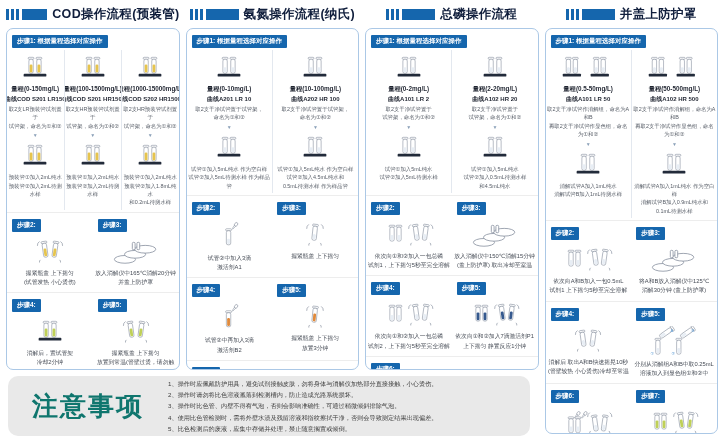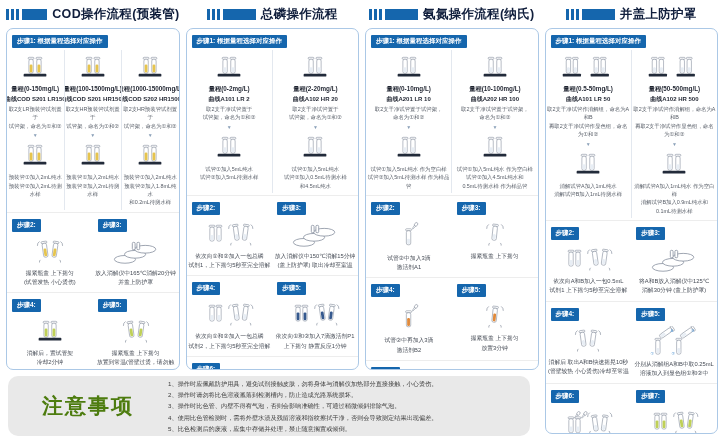--- a/index.html
+++ b/index.html
@@ -26,21 +26,21 @@
         align-items:center;justify-content:flex-start;gap:1px;overflow:hidden}
   .cell + .cell{border-left:1px solid #e3e8ef}
   .icon{line-height:0;margin:1px 0}
   .cell-title{font-size:6.3px;font-weight:700;color:#1f2430;white-space:nowrap}
   .cell-sub{font-size:6px;font-weight:700;color:#1f2430;white-space:nowrap}
   .cell-note{font-size:5.4px;color:#565c66;white-space:pre-line;line-height:1.55}
   .step-note{font-size:5.8px;color:#454b55;white-space:pre-line;line-height:1.6}
   .arrow{font-size:5px;color:#8aa0b8;margin:1px 0}
   .notes{position:absolute;left:8px;top:376px;width:522px;height:60px;background:#e9e9e9;
          border-radius:10px;display:flex;align-items:center}
-  .notes-title{flex:0 0 160px;text-align:center;font-size:21px;font-weight:700;color:#4d7c0f;letter-spacing:2px}
+  .notes-title{flex:0 0 160px;text-align:center;font-size:26px;font-weight:700;color:#0f766e;letter-spacing:2px}
   .notes-list{flex:1;padding-right:10px}
   .note-item{font-size:6.2px;color:#3c3c3c;line-height:1.8}
 </style>
 </head>
 <body>
 
 <div class="page">
   <div class="columns" id="columns">
       <section class="column">
         <div class="col-head">
@@ -248,20 +248,182 @@
         </div>
       </section>
       <section class="column">
         <div class="col-head">
           <span class="bars">
             <span class="bar"></span>
             <span class="bar"></span>
             <span class="bar"></span>
           </span>
           <span class="block"></span>
+          <div class="col-title">氨氮操作流程(纳氏)</div>
+        </div>
+        <div class="panel">
+          <div class="step-row">
+            <div class="step"><div class="step-chip">步骤1: 根据量程选择对应操作</div><div class="step-body">
+                <div class="cell">
+                  <div class="icon"><svg width="42" height="30" viewBox="0 0 48 30" xmlns="http://www.w3.org/2000/svg">
+                      <g transform="rotate(0 19.5 14)">
+                        <rect x="16.2" y="2.8" width="6.6" height="2.2" rx="1" fill="#fff" stroke="#8b93a1" stroke-width="0.7"></rect>
+                        <rect x="17" y="5" width="5" height="16" rx="2" fill="#fff" stroke="#8b93a1" stroke-width="0.7"></rect>
+                        <rect x="17.9" y="14" width="3.2" height="6" rx="1.4" fill="#e8eef5"></rect>
+                      </g>
+                      <g transform="rotate(0 28.5 14)">
+                        <rect x="25.2" y="2.8" width="6.6" height="2.2" rx="1" fill="#fff" stroke="#8b93a1" stroke-width="0.7"></rect>
+                        <rect x="26" y="5" width="5" height="16" rx="2" fill="#fff" stroke="#8b93a1" stroke-width="0.7"></rect>
+                        <rect x="26.9" y="14" width="3.2" height="6" rx="1.4" fill="#e8eef5"></rect>
+                      </g>
+                      <rect x="11" y="21.6" width="26" height="3.2" rx="1" fill="#222b3a"></rect>
+                    </svg></div>
+                  <div class="cell-title">量程(0-10mg/L)</div>
+                  <div class="cell-sub">曲线A201 LR 10</div>
+                  <div class="cell-note">取2支干净试管置于试管架，
+命名为①和②</div>
+                  <div class="arrow">▼</div>
+                  <div class="icon"><svg width="42" height="30" viewBox="0 0 48 30" xmlns="http://www.w3.org/2000/svg">
+                      <g transform="rotate(0 19.5 14)">
+                        <rect x="16.2" y="2.8" width="6.6" height="2.2" rx="1" fill="#fff" stroke="#8b93a1" stroke-width="0.7"></rect>
+                        <rect x="17" y="5" width="5" height="16" rx="2" fill="#fff" stroke="#8b93a1" stroke-width="0.7"></rect>
+                        <rect x="17.9" y="14" width="3.2" height="6" rx="1.4" fill="#e8eef5"></rect>
+                      </g>
+                      <g transform="rotate(0 28.5 14)">
+                        <rect x="25.2" y="2.8" width="6.6" height="2.2" rx="1" fill="#fff" stroke="#8b93a1" stroke-width="0.7"></rect>
+                        <rect x="26" y="5" width="5" height="16" rx="2" fill="#fff" stroke="#8b93a1" stroke-width="0.7"></rect>
+                        <rect x="26.9" y="14" width="3.2" height="6" rx="1.4" fill="#e8eef5"></rect>
+                      </g>
+                      <rect x="11" y="21.6" width="26" height="3.2" rx="1" fill="#222b3a"></rect>
+                    </svg></div>
+                  <div class="cell-note">试管①加入5mL纯水 作为空白样
+试管②加入5mL待测水样 作为样品管</div>
+                </div>
+                <div class="cell">
+                  <div class="icon"><svg width="42" height="30" viewBox="0 0 48 30" xmlns="http://www.w3.org/2000/svg">
+                      <g transform="rotate(0 19.5 14)">
+                        <rect x="16.2" y="2.8" width="6.6" height="2.2" rx="1" fill="#fff" stroke="#8b93a1" stroke-width="0.7"></rect>
+                        <rect x="17" y="5" width="5" height="16" rx="2" fill="#fff" stroke="#8b93a1" stroke-width="0.7"></rect>
+                        <rect x="17.9" y="14" width="3.2" height="6" rx="1.4" fill="#e8eef5"></rect>
+                      </g>
+                      <g transform="rotate(0 28.5 14)">
+                        <rect x="25.2" y="2.8" width="6.6" height="2.2" rx="1" fill="#fff" stroke="#8b93a1" stroke-width="0.7"></rect>
+                        <rect x="26" y="5" width="5" height="16" rx="2" fill="#fff" stroke="#8b93a1" stroke-width="0.7"></rect>
+                        <rect x="26.9" y="14" width="3.2" height="6" rx="1.4" fill="#e8eef5"></rect>
+                      </g>
+                      <rect x="11" y="21.6" width="26" height="3.2" rx="1" fill="#222b3a"></rect>
+                    </svg></div>
+                  <div class="cell-title">量程(10-100mg/L)</div>
+                  <div class="cell-sub">曲线A202 HR 100</div>
+                  <div class="cell-note">取2支干净试管置于试管架，
+命名为①和②</div>
+                  <div class="arrow">▼</div>
+                  <div class="icon"><svg width="42" height="30" viewBox="0 0 48 30" xmlns="http://www.w3.org/2000/svg">
+                      <g transform="rotate(0 19.5 14)">
+                        <rect x="16.2" y="2.8" width="6.6" height="2.2" rx="1" fill="#fff" stroke="#8b93a1" stroke-width="0.7"></rect>
+                        <rect x="17" y="5" width="5" height="16" rx="2" fill="#fff" stroke="#8b93a1" stroke-width="0.7"></rect>
+                        <rect x="17.9" y="14" width="3.2" height="6" rx="1.4" fill="#e8eef5"></rect>
+                      </g>
+                      <g transform="rotate(0 28.5 14)">
+                        <rect x="25.2" y="2.8" width="6.6" height="2.2" rx="1" fill="#fff" stroke="#8b93a1" stroke-width="0.7"></rect>
+                        <rect x="26" y="5" width="5" height="16" rx="2" fill="#fff" stroke="#8b93a1" stroke-width="0.7"></rect>
+                        <rect x="26.9" y="14" width="3.2" height="6" rx="1.4" fill="#e8eef5"></rect>
+                      </g>
+                      <rect x="11" y="21.6" width="26" height="3.2" rx="1" fill="#222b3a"></rect>
+                    </svg></div>
+                  <div class="cell-note">试管①加入5mL纯水 作为空白样
+试管②加入4.5mL纯水和
+0.5mL待测水样 作为样品管</div>
+                </div>
+              </div></div>
+          </div>
+          <div class="step-row half">
+            <div class="step"><div class="step-chip">步骤2:</div><div class="step-body">
+                <div class="cell">
+                  <div class="icon"><svg width="30" height="32" viewBox="0 0 34 32" xmlns="http://www.w3.org/2000/svg">
+                      <g transform="rotate(38 21 8)">
+                        <ellipse cx="21" cy="1.5" rx="1.7" ry="2.3" fill="#fff" stroke="#8b93a1" stroke-width="0.7"></ellipse>
+                        <path d="M20.1 3.5999999999999996 L20.6 8 L21.4 8 L21.9 3.5999999999999996 Z" fill="#fff" stroke="#8b93a1" stroke-width="0.6"></path>
+                      </g>
+                      <g transform="rotate(0 16.5 19)">
+                        <rect x="13.2" y="7.8" width="6.6" height="2.2" rx="1" fill="#fff" stroke="#8b93a1" stroke-width="0.7"></rect>
+                        <rect x="14" y="10" width="5" height="16" rx="2" fill="#fff" stroke="#8b93a1" stroke-width="0.7"></rect>
+                        <rect x="14.9" y="19" width="3.2" height="6" rx="1.4" fill="#e8eef5"></rect>
+                      </g>
+                    </svg></div>
+                  <div class="step-note">试管②中加入3滴
+激活剂A1</div>
+                </div>
+              </div></div>
+            <div class="step"><div class="step-chip">步骤3:</div><div class="step-body">
+                <div class="cell">
+                  <div class="icon"><svg width="30" height="30" viewBox="0 0 34 30" xmlns="http://www.w3.org/2000/svg">
+                      <g transform="rotate(6 16.5 14)">
+                        <rect x="13.2" y="2.8" width="6.6" height="2.2" rx="1" fill="#fff" stroke="#8b93a1" stroke-width="0.7"></rect>
+                        <rect x="14" y="5" width="5" height="16" rx="2" fill="#fff" stroke="#8b93a1" stroke-width="0.7"></rect>
+                        <rect x="14.9" y="14" width="3.2" height="6" rx="1.4" fill="#e8eef5"></rect>
+                      </g>
+                      <path d="M10 3 q-2.6 1.6 -2.4 5" fill="none" stroke="#8b93a1" stroke-width="0.8"></path>
+                      <path d="M24 3 q2.6 1.6 2.4 5" fill="none" stroke="#8b93a1" stroke-width="0.8"></path>
+                      <path d="M11 24 q-1.4 1 -1 3" fill="none" stroke="#8b93a1" stroke-width="0.8"></path>
+                      <path d="M23 24 q1.4 1 1 3" fill="none" stroke="#8b93a1" stroke-width="0.8"></path>
+                    </svg></div>
+                  <div class="step-note">握紧瓶盖 上下摇匀</div>
+                </div>
+              </div></div>
+          </div>
+          <div class="step-row half">
+            <div class="step"><div class="step-chip">步骤4:</div><div class="step-body">
+                <div class="cell">
+                  <div class="icon"><svg width="30" height="32" viewBox="0 0 34 32" xmlns="http://www.w3.org/2000/svg">
+                      <g transform="rotate(38 21 8)">
+                        <ellipse cx="21" cy="1.5" rx="1.7" ry="2.3" fill="#fff" stroke="#8b93a1" stroke-width="0.7"></ellipse>
+                        <path d="M20.1 3.5999999999999996 L20.6 8 L21.4 8 L21.9 3.5999999999999996 Z" fill="#fff" stroke="#8b93a1" stroke-width="0.6"></path>
+                      </g>
+                      <g transform="rotate(0 16.5 19)">
+                        <rect x="13.2" y="7.8" width="6.6" height="2.2" rx="1" fill="#fff" stroke="#8b93a1" stroke-width="0.7"></rect>
+                        <rect x="14" y="10" width="5" height="16" rx="2" fill="#fff" stroke="#8b93a1" stroke-width="0.7"></rect>
+                        <rect x="14.9" y="16" width="3.2" height="9" rx="1.4" fill="#e08a3c"></rect>
+                      </g>
+                    </svg></div>
+                  <div class="step-note">试管②中再加入3滴
+激活剂B2</div>
+                </div>
+              </div></div>
+            <div class="step"><div class="step-chip">步骤5:</div><div class="step-body">
+                <div class="cell">
+                  <div class="icon"><svg width="30" height="30" viewBox="0 0 34 30" xmlns="http://www.w3.org/2000/svg">
+                      <g transform="rotate(6 16.5 14)">
+                        <rect x="13.2" y="2.8" width="6.6" height="2.2" rx="1" fill="#fff" stroke="#8b93a1" stroke-width="0.7"></rect>
+                        <rect x="14" y="5" width="5" height="16" rx="2" fill="#fff" stroke="#8b93a1" stroke-width="0.7"></rect>
+                        <rect x="14.9" y="11" width="3.2" height="9" rx="1.4" fill="#e08a3c"></rect>
+                      </g>
+                      <path d="M10 3 q-2.6 1.6 -2.4 5" fill="none" stroke="#8b93a1" stroke-width="0.8"></path>
+                      <path d="M24 3 q2.6 1.6 2.4 5" fill="none" stroke="#8b93a1" stroke-width="0.8"></path>
+                      <path d="M11 24 q-1.4 1 -1 3" fill="none" stroke="#8b93a1" stroke-width="0.8"></path>
+                      <path d="M23 24 q1.4 1 1 3" fill="none" stroke="#8b93a1" stroke-width="0.8"></path>
+                    </svg></div>
+                  <div class="step-note">握紧瓶盖 上下摇匀
+放置3分钟</div>
+                </div>
+              </div></div>
+          </div>
+          <div class="step-row">
+            <div class="step"><div class="step-chip">步骤6:</div></div>
+          </div>
+        </div>
+      </section>
+      <section class="column">
+        <div class="col-head">
+          <span class="bars">
+            <span class="bar"></span>
+            <span class="bar"></span>
+            <span class="bar"></span>
+          </span>
+          <span class="block"></span>
           <div class="col-title">总磷操作流程</div>
         </div>
         <div class="panel">
           <div class="step-row">
             <div class="step"><div class="step-chip">步骤1: 根据量程选择对应操作</div><div class="step-body">
                 <div class="cell">
                   <div class="icon"><svg width="42" height="30" viewBox="0 0 48 30" xmlns="http://www.w3.org/2000/svg">
                       <g transform="rotate(0 19.5 14)">
                         <rect x="16.2" y="2.8" width="6.6" height="2.2" rx="1" fill="#fff" stroke="#8b93a1" stroke-width="0.7"></rect>
                         <rect x="17" y="5" width="5" height="16" rx="2" fill="#fff" stroke="#8b93a1" stroke-width="0.7"></rect>
@@ -438,182 +600,20 @@
                         <rect x="47" y="5" width="5" height="16" rx="2" fill="#fff" stroke="#8b93a1" stroke-width="0.7"></rect>
                         <rect x="47.9" y="11" width="3.2" height="9" rx="1.4" fill="#35598e"></rect>
                       </g>
                       <path d="M33 3 q-2.6 1.6 -2.4 5" fill="none" stroke="#8b93a1" stroke-width="0.8"></path>
                       <path d="M56 3 q2.6 1.6 2.4 5" fill="none" stroke="#8b93a1" stroke-width="0.8"></path>
                       <path d="M34 24 q-1.4 1 -1 3" fill="none" stroke="#8b93a1" stroke-width="0.8"></path>
                       <path d="M55 24 q1.4 1 1 3" fill="none" stroke="#8b93a1" stroke-width="0.8"></path>
                     </svg></div>
                   <div class="step-note">依次向①和②加入7滴激活剂P1
 上下摇匀 静置反应1分钟</div>
-                </div>
-              </div></div>
-          </div>
-          <div class="step-row">
-            <div class="step"><div class="step-chip">步骤6:</div></div>
-          </div>
-        </div>
-      </section>
-      <section class="column">
-        <div class="col-head">
-          <span class="bars">
-            <span class="bar"></span>
-            <span class="bar"></span>
-            <span class="bar"></span>
-          </span>
-          <span class="block"></span>
-          <div class="col-title">氨氮操作流程(纳氏)</div>
-        </div>
-        <div class="panel">
-          <div class="step-row">
-            <div class="step"><div class="step-chip">步骤1: 根据量程选择对应操作</div><div class="step-body">
-                <div class="cell">
-                  <div class="icon"><svg width="42" height="30" viewBox="0 0 48 30" xmlns="http://www.w3.org/2000/svg">
-                      <g transform="rotate(0 19.5 14)">
-                        <rect x="16.2" y="2.8" width="6.6" height="2.2" rx="1" fill="#fff" stroke="#8b93a1" stroke-width="0.7"></rect>
-                        <rect x="17" y="5" width="5" height="16" rx="2" fill="#fff" stroke="#8b93a1" stroke-width="0.7"></rect>
-                        <rect x="17.9" y="14" width="3.2" height="6" rx="1.4" fill="#e8eef5"></rect>
-                      </g>
-                      <g transform="rotate(0 28.5 14)">
-                        <rect x="25.2" y="2.8" width="6.6" height="2.2" rx="1" fill="#fff" stroke="#8b93a1" stroke-width="0.7"></rect>
-                        <rect x="26" y="5" width="5" height="16" rx="2" fill="#fff" stroke="#8b93a1" stroke-width="0.7"></rect>
-                        <rect x="26.9" y="14" width="3.2" height="6" rx="1.4" fill="#e8eef5"></rect>
-                      </g>
-                      <rect x="11" y="21.6" width="26" height="3.2" rx="1" fill="#222b3a"></rect>
-                    </svg></div>
-                  <div class="cell-title">量程(0-10mg/L)</div>
-                  <div class="cell-sub">曲线A201 LR 10</div>
-                  <div class="cell-note">取2支干净试管置于试管架，
-命名为①和②</div>
-                  <div class="arrow">▼</div>
-                  <div class="icon"><svg width="42" height="30" viewBox="0 0 48 30" xmlns="http://www.w3.org/2000/svg">
-                      <g transform="rotate(0 19.5 14)">
-                        <rect x="16.2" y="2.8" width="6.6" height="2.2" rx="1" fill="#fff" stroke="#8b93a1" stroke-width="0.7"></rect>
-                        <rect x="17" y="5" width="5" height="16" rx="2" fill="#fff" stroke="#8b93a1" stroke-width="0.7"></rect>
-                        <rect x="17.9" y="14" width="3.2" height="6" rx="1.4" fill="#e8eef5"></rect>
-                      </g>
-                      <g transform="rotate(0 28.5 14)">
-                        <rect x="25.2" y="2.8" width="6.6" height="2.2" rx="1" fill="#fff" stroke="#8b93a1" stroke-width="0.7"></rect>
-                        <rect x="26" y="5" width="5" height="16" rx="2" fill="#fff" stroke="#8b93a1" stroke-width="0.7"></rect>
-                        <rect x="26.9" y="14" width="3.2" height="6" rx="1.4" fill="#e8eef5"></rect>
-                      </g>
-                      <rect x="11" y="21.6" width="26" height="3.2" rx="1" fill="#222b3a"></rect>
-                    </svg></div>
-                  <div class="cell-note">试管①加入5mL纯水 作为空白样
-试管②加入5mL待测水样 作为样品管</div>
-                </div>
-                <div class="cell">
-                  <div class="icon"><svg width="42" height="30" viewBox="0 0 48 30" xmlns="http://www.w3.org/2000/svg">
-                      <g transform="rotate(0 19.5 14)">
-                        <rect x="16.2" y="2.8" width="6.6" height="2.2" rx="1" fill="#fff" stroke="#8b93a1" stroke-width="0.7"></rect>
-                        <rect x="17" y="5" width="5" height="16" rx="2" fill="#fff" stroke="#8b93a1" stroke-width="0.7"></rect>
-                        <rect x="17.9" y="14" width="3.2" height="6" rx="1.4" fill="#e8eef5"></rect>
-                      </g>
-                      <g transform="rotate(0 28.5 14)">
-                        <rect x="25.2" y="2.8" width="6.6" height="2.2" rx="1" fill="#fff" stroke="#8b93a1" stroke-width="0.7"></rect>
-                        <rect x="26" y="5" width="5" height="16" rx="2" fill="#fff" stroke="#8b93a1" stroke-width="0.7"></rect>
-                        <rect x="26.9" y="14" width="3.2" height="6" rx="1.4" fill="#e8eef5"></rect>
-                      </g>
-                      <rect x="11" y="21.6" width="26" height="3.2" rx="1" fill="#222b3a"></rect>
-                    </svg></div>
-                  <div class="cell-title">量程(10-100mg/L)</div>
-                  <div class="cell-sub">曲线A202 HR 100</div>
-                  <div class="cell-note">取2支干净试管置于试管架，
-命名为①和②</div>
-                  <div class="arrow">▼</div>
-                  <div class="icon"><svg width="42" height="30" viewBox="0 0 48 30" xmlns="http://www.w3.org/2000/svg">
-                      <g transform="rotate(0 19.5 14)">
-                        <rect x="16.2" y="2.8" width="6.6" height="2.2" rx="1" fill="#fff" stroke="#8b93a1" stroke-width="0.7"></rect>
-                        <rect x="17" y="5" width="5" height="16" rx="2" fill="#fff" stroke="#8b93a1" stroke-width="0.7"></rect>
-                        <rect x="17.9" y="14" width="3.2" height="6" rx="1.4" fill="#e8eef5"></rect>
-                      </g>
-                      <g transform="rotate(0 28.5 14)">
-                        <rect x="25.2" y="2.8" width="6.6" height="2.2" rx="1" fill="#fff" stroke="#8b93a1" stroke-width="0.7"></rect>
-                        <rect x="26" y="5" width="5" height="16" rx="2" fill="#fff" stroke="#8b93a1" stroke-width="0.7"></rect>
-                        <rect x="26.9" y="14" width="3.2" height="6" rx="1.4" fill="#e8eef5"></rect>
-                      </g>
-                      <rect x="11" y="21.6" width="26" height="3.2" rx="1" fill="#222b3a"></rect>
-                    </svg></div>
-                  <div class="cell-note">试管①加入5mL纯水 作为空白样
-试管②加入4.5mL纯水和
-0.5mL待测水样 作为样品管</div>
-                </div>
-              </div></div>
-          </div>
-          <div class="step-row half">
-            <div class="step"><div class="step-chip">步骤2:</div><div class="step-body">
-                <div class="cell">
-                  <div class="icon"><svg width="30" height="32" viewBox="0 0 34 32" xmlns="http://www.w3.org/2000/svg">
-                      <g transform="rotate(38 21 8)">
-                        <ellipse cx="21" cy="1.5" rx="1.7" ry="2.3" fill="#fff" stroke="#8b93a1" stroke-width="0.7"></ellipse>
-                        <path d="M20.1 3.5999999999999996 L20.6 8 L21.4 8 L21.9 3.5999999999999996 Z" fill="#fff" stroke="#8b93a1" stroke-width="0.6"></path>
-                      </g>
-                      <g transform="rotate(0 16.5 19)">
-                        <rect x="13.2" y="7.8" width="6.6" height="2.2" rx="1" fill="#fff" stroke="#8b93a1" stroke-width="0.7"></rect>
-                        <rect x="14" y="10" width="5" height="16" rx="2" fill="#fff" stroke="#8b93a1" stroke-width="0.7"></rect>
-                        <rect x="14.9" y="19" width="3.2" height="6" rx="1.4" fill="#e8eef5"></rect>
-                      </g>
-                    </svg></div>
-                  <div class="step-note">试管②中加入3滴
-激活剂A1</div>
-                </div>
-              </div></div>
-            <div class="step"><div class="step-chip">步骤3:</div><div class="step-body">
-                <div class="cell">
-                  <div class="icon"><svg width="30" height="30" viewBox="0 0 34 30" xmlns="http://www.w3.org/2000/svg">
-                      <g transform="rotate(6 16.5 14)">
-                        <rect x="13.2" y="2.8" width="6.6" height="2.2" rx="1" fill="#fff" stroke="#8b93a1" stroke-width="0.7"></rect>
-                        <rect x="14" y="5" width="5" height="16" rx="2" fill="#fff" stroke="#8b93a1" stroke-width="0.7"></rect>
-                        <rect x="14.9" y="14" width="3.2" height="6" rx="1.4" fill="#e8eef5"></rect>
-                      </g>
-                      <path d="M10 3 q-2.6 1.6 -2.4 5" fill="none" stroke="#8b93a1" stroke-width="0.8"></path>
-                      <path d="M24 3 q2.6 1.6 2.4 5" fill="none" stroke="#8b93a1" stroke-width="0.8"></path>
-                      <path d="M11 24 q-1.4 1 -1 3" fill="none" stroke="#8b93a1" stroke-width="0.8"></path>
-                      <path d="M23 24 q1.4 1 1 3" fill="none" stroke="#8b93a1" stroke-width="0.8"></path>
-                    </svg></div>
-                  <div class="step-note">握紧瓶盖 上下摇匀</div>
-                </div>
-              </div></div>
-          </div>
-          <div class="step-row half">
-            <div class="step"><div class="step-chip">步骤4:</div><div class="step-body">
-                <div class="cell">
-                  <div class="icon"><svg width="30" height="32" viewBox="0 0 34 32" xmlns="http://www.w3.org/2000/svg">
-                      <g transform="rotate(38 21 8)">
-                        <ellipse cx="21" cy="1.5" rx="1.7" ry="2.3" fill="#fff" stroke="#8b93a1" stroke-width="0.7"></ellipse>
-                        <path d="M20.1 3.5999999999999996 L20.6 8 L21.4 8 L21.9 3.5999999999999996 Z" fill="#fff" stroke="#8b93a1" stroke-width="0.6"></path>
-                      </g>
-                      <g transform="rotate(0 16.5 19)">
-                        <rect x="13.2" y="7.8" width="6.6" height="2.2" rx="1" fill="#fff" stroke="#8b93a1" stroke-width="0.7"></rect>
-                        <rect x="14" y="10" width="5" height="16" rx="2" fill="#fff" stroke="#8b93a1" stroke-width="0.7"></rect>
-                        <rect x="14.9" y="16" width="3.2" height="9" rx="1.4" fill="#e08a3c"></rect>
-                      </g>
-                    </svg></div>
-                  <div class="step-note">试管②中再加入3滴
-激活剂B2</div>
-                </div>
-              </div></div>
-            <div class="step"><div class="step-chip">步骤5:</div><div class="step-body">
-                <div class="cell">
-                  <div class="icon"><svg width="30" height="30" viewBox="0 0 34 30" xmlns="http://www.w3.org/2000/svg">
-                      <g transform="rotate(6 16.5 14)">
-                        <rect x="13.2" y="2.8" width="6.6" height="2.2" rx="1" fill="#fff" stroke="#8b93a1" stroke-width="0.7"></rect>
-                        <rect x="14" y="5" width="5" height="16" rx="2" fill="#fff" stroke="#8b93a1" stroke-width="0.7"></rect>
-                        <rect x="14.9" y="11" width="3.2" height="9" rx="1.4" fill="#e08a3c"></rect>
-                      </g>
-                      <path d="M10 3 q-2.6 1.6 -2.4 5" fill="none" stroke="#8b93a1" stroke-width="0.8"></path>
-                      <path d="M24 3 q2.6 1.6 2.4 5" fill="none" stroke="#8b93a1" stroke-width="0.8"></path>
-                      <path d="M11 24 q-1.4 1 -1 3" fill="none" stroke="#8b93a1" stroke-width="0.8"></path>
-                      <path d="M23 24 q1.4 1 1 3" fill="none" stroke="#8b93a1" stroke-width="0.8"></path>
-                    </svg></div>
-                  <div class="step-note">握紧瓶盖 上下摇匀
-放置3分钟</div>
                 </div>
               </div></div>
           </div>
           <div class="step-row">
             <div class="step"><div class="step-chip">步骤6:</div></div>
           </div>
         </div>
       </section>
       <section class="column">
         <div class="col-head">

